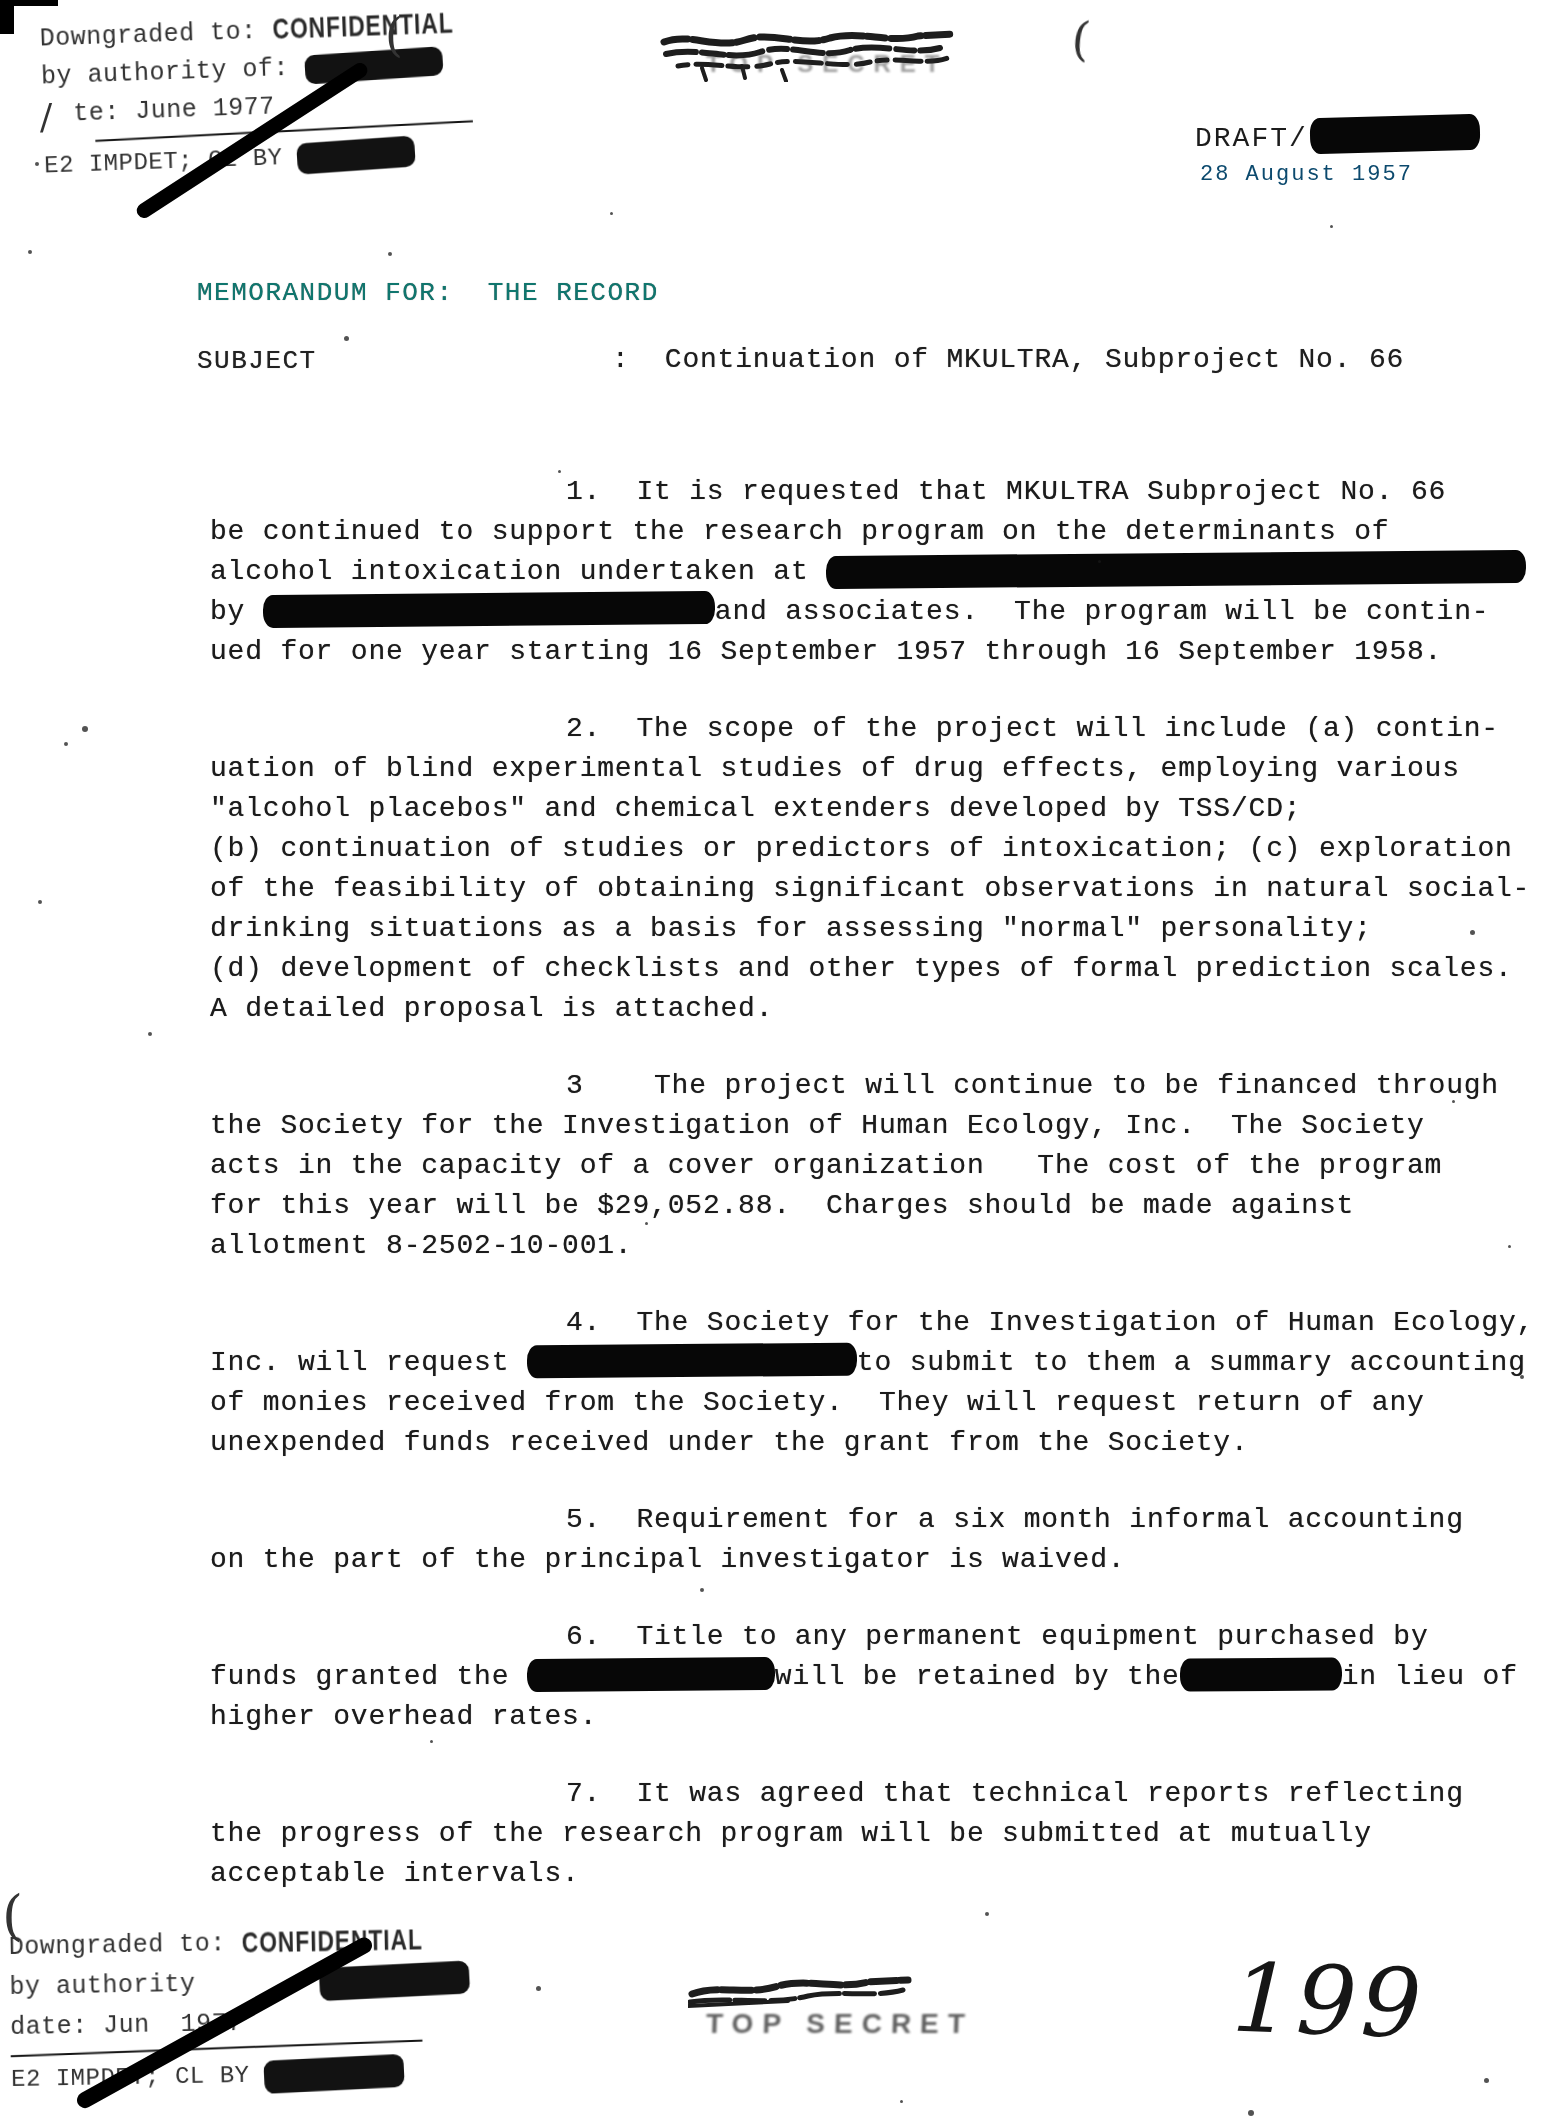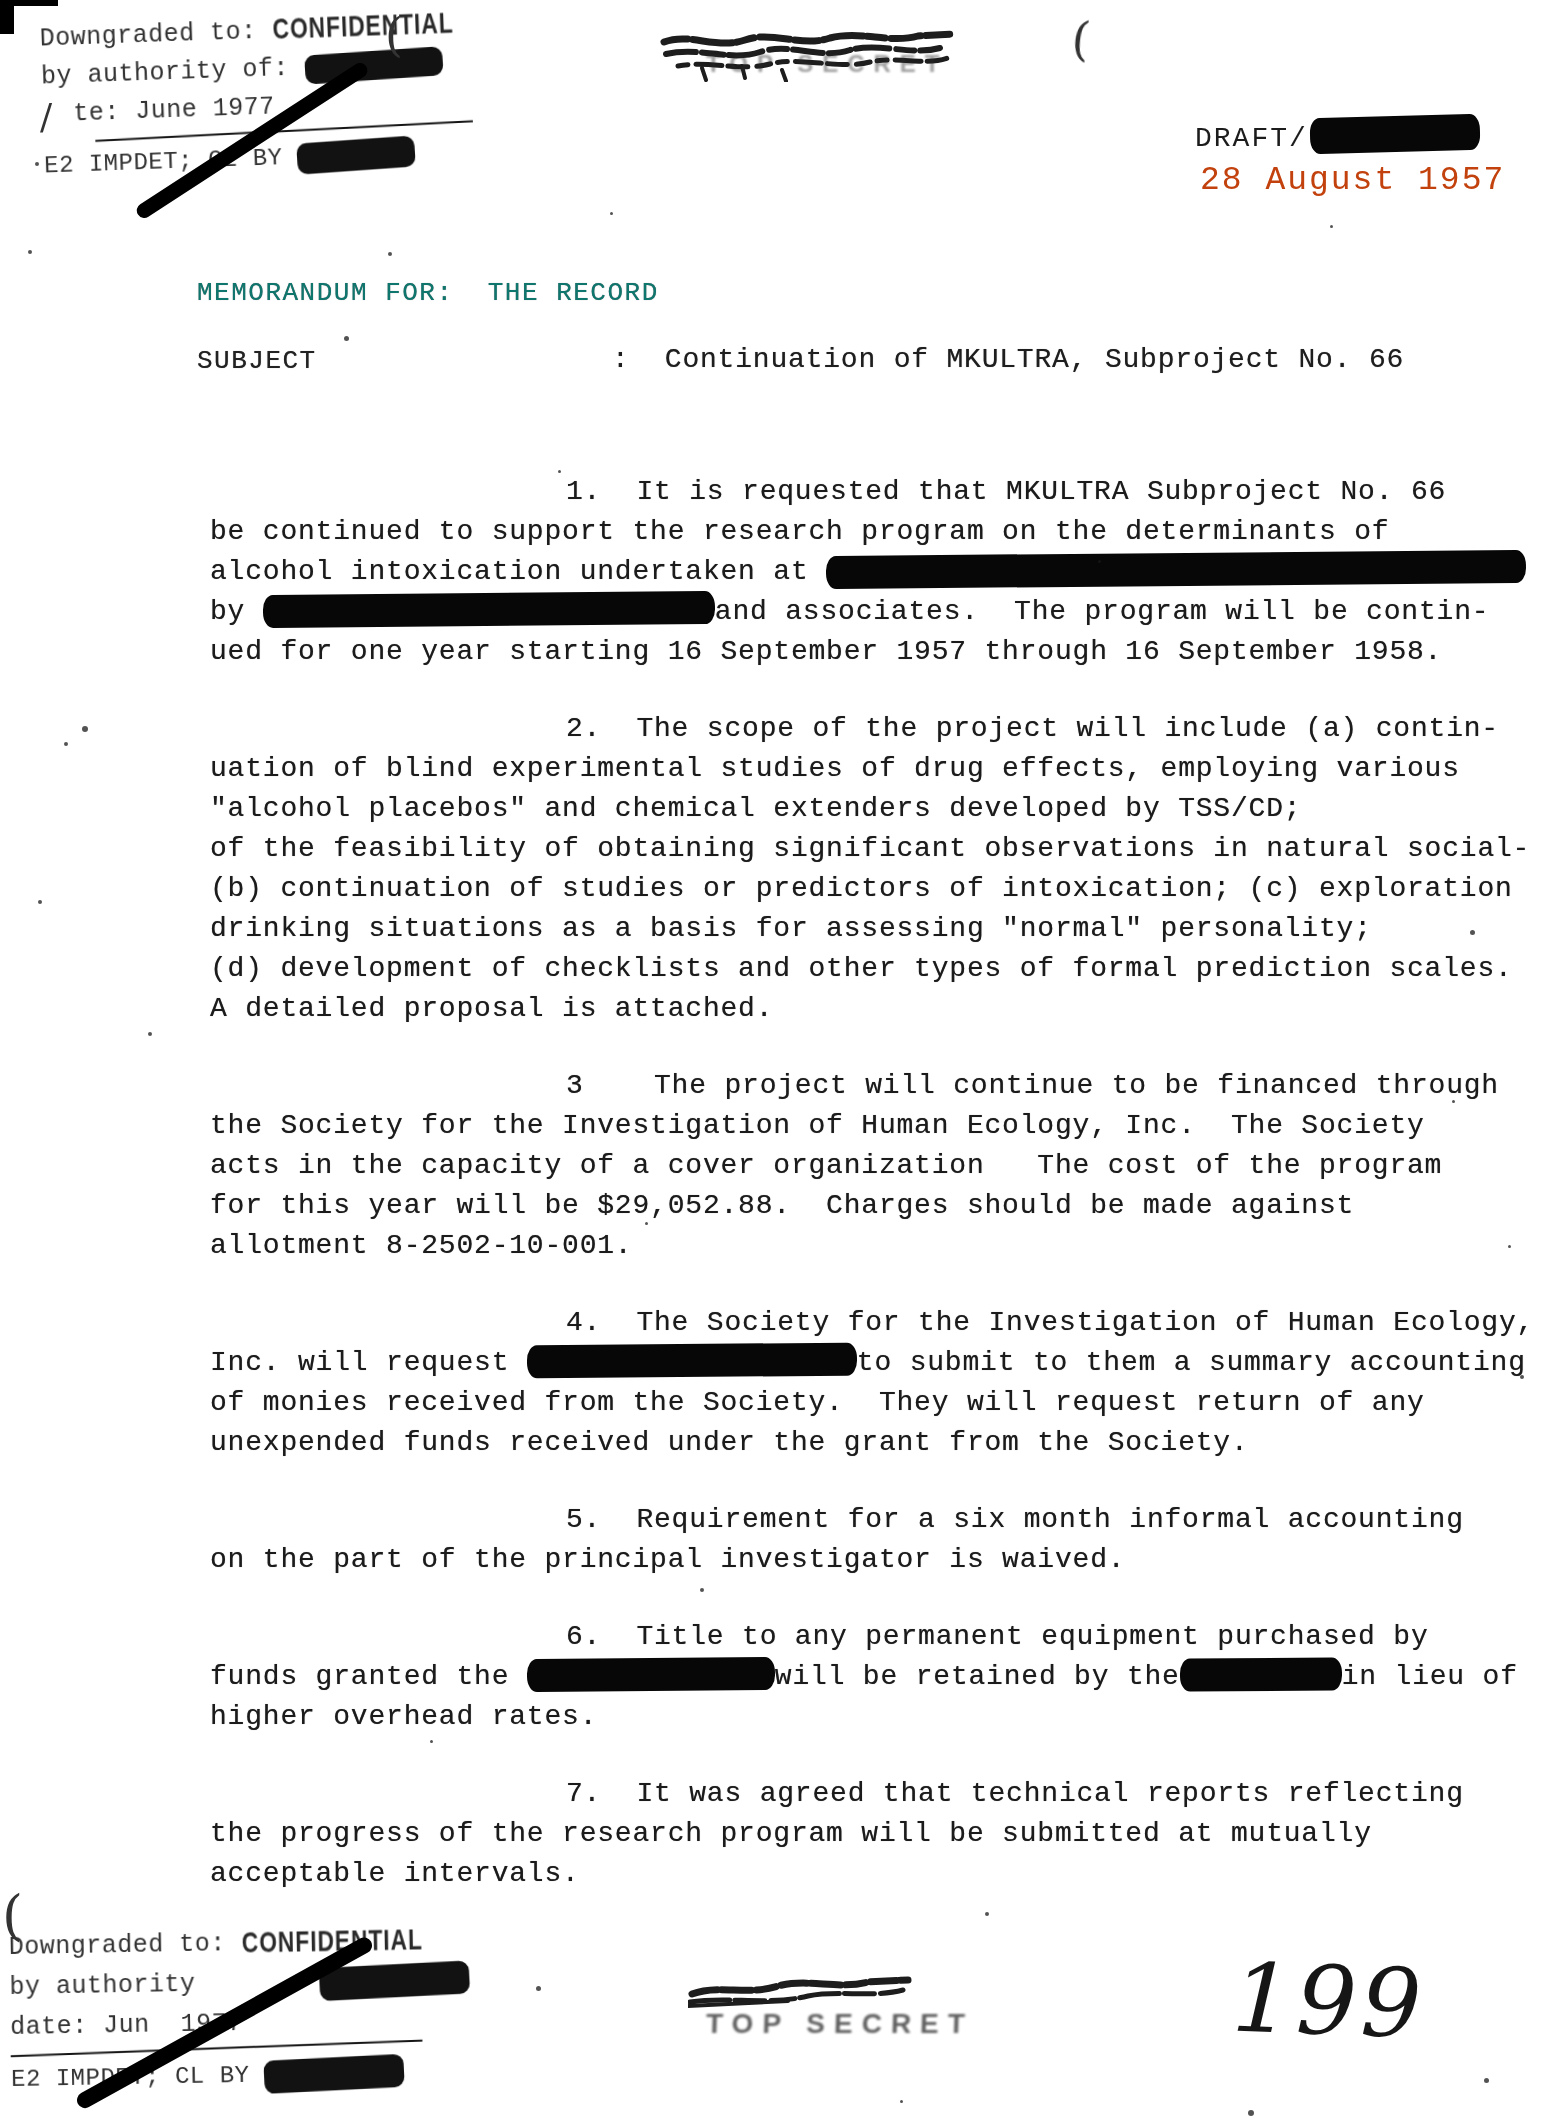--- a/index.html
+++ b/index.html
@@ -23,21 +23,21 @@
     transform:rotate(-0.5deg);
   }
   
   .h-line{position:absolute;white-space:pre;filter:blur(0.3px);text-shadow:0 0 0.7px rgba(15,15,15,.6);}
   .h-memo{left:197px;top:278px;font-size:26px;letter-spacing:1.5px;color:#0f766e;}
   .h-subj-label{left:197px;top:346px;font-size:26px;letter-spacing:1.5px;color:#222;}
   .h-subj-value{left:612px;top:344px;font-size:28px;letter-spacing:0.8px;color:#1e1e1e;}
   
   .draft{position:absolute;left:1195px;top:116px;font-size:28px;letter-spacing:2px;color:#1c1c1c;white-space:pre;filter:blur(0.3px);}
   .draft .redact{height:36px;width:170px;vertical-align:-6px;margin-left:2px;transform:rotate(-1.5deg);}
-  .draft-date{position:absolute;left:1200px;top:162px;font-size:33px;letter-spacing:2px;color:#c2410c;white-space:pre;filter:blur(0.3px);}
+  .draft-date{position:absolute;left:1200px;top:162px;font-size:22px;letter-spacing:2px;color:#0c4a6e;white-space:pre;filter:blur(0.3px);}
   
   .stamp{position:absolute;color:#232323;filter:blur(0.35px);}
   .stamp .srow{white-space:pre;font-size:25px;letter-spacing:0.5px;margin-bottom:9px;opacity:.93;}
   .stamp .conf{
     display:inline-block;font-family:"Liberation Sans",sans-serif;font-weight:700;
     font-size:24px;letter-spacing:1px;transform:scale(.95,1.25);transform-origin:left center;
     color:#1a1a1a;filter:blur(0.45px);
   }
   .stamp .sredact{display:inline-block;background:#000;height:29px;border-radius:10px;vertical-align:middle;transform:rotate(-2deg);}
   .stamp .rule{background:#151515;height:2px;}
@@ -104,22 +104,22 @@
         <div class="line first"><span class="txt">1.  It is requested that MKULTRA Subproject No. 66</span></div>
         <div class="line"><span class="txt">be continued to support the research program on the determinants of</span></div>
         <div class="line"><span class="txt">alcohol intoxication undertaken at </span><span class="redact" style="width: 700px;"></span></div>
         <div class="line"><span class="txt">by </span><span class="redact" style="width: 452px;"></span><span class="txt">and associates.  The program will be contin-</span></div>
         <div class="line"><span class="txt">ued for one year starting 16 September 1957 through 16 September 1958.</span></div>
       </div>
       <div class="para">
         <div class="line first"><span class="txt">2.  The scope of the project will include (a) contin-</span></div>
         <div class="line"><span class="txt">uation of blind experimental studies of drug effects, employing various</span></div>
         <div class="line"><span class="txt">"alcohol placebos" and chemical extenders developed by TSS/CD;</span></div>
+        <div class="line"><span class="txt">(b) continuation of studies or predictors of intoxication; (c) exploration</span></div>
         <div class="line"><span class="txt">of the feasibility of obtaining significant observations in natural social-</span></div>
-        <div class="line"><span class="txt">(b) continuation of studies or predictors of intoxication; (c) exploration</span></div>
         <div class="line"><span class="txt">drinking situations as a basis for assessing "normal" personality;</span></div>
         <div class="line"><span class="txt">(d) development of checklists and other types of formal prediction scales.</span></div>
         <div class="line"><span class="txt">A detailed proposal is attached.</span></div>
       </div>
       <div class="para">
         <div class="line first"><span class="txt">3    The project will continue to be financed through</span></div>
         <div class="line"><span class="txt">the Society for the Investigation of Human Ecology, Inc.  The Society</span></div>
         <div class="line"><span class="txt">acts in the capacity of a cover organization   The cost of the program</span></div>
         <div class="line"><span class="txt">for this year will be $29,052.88.  Charges should be made against</span></div>
         <div class="line"><span class="txt">allotment 8-2502-10-001.</span></div>

